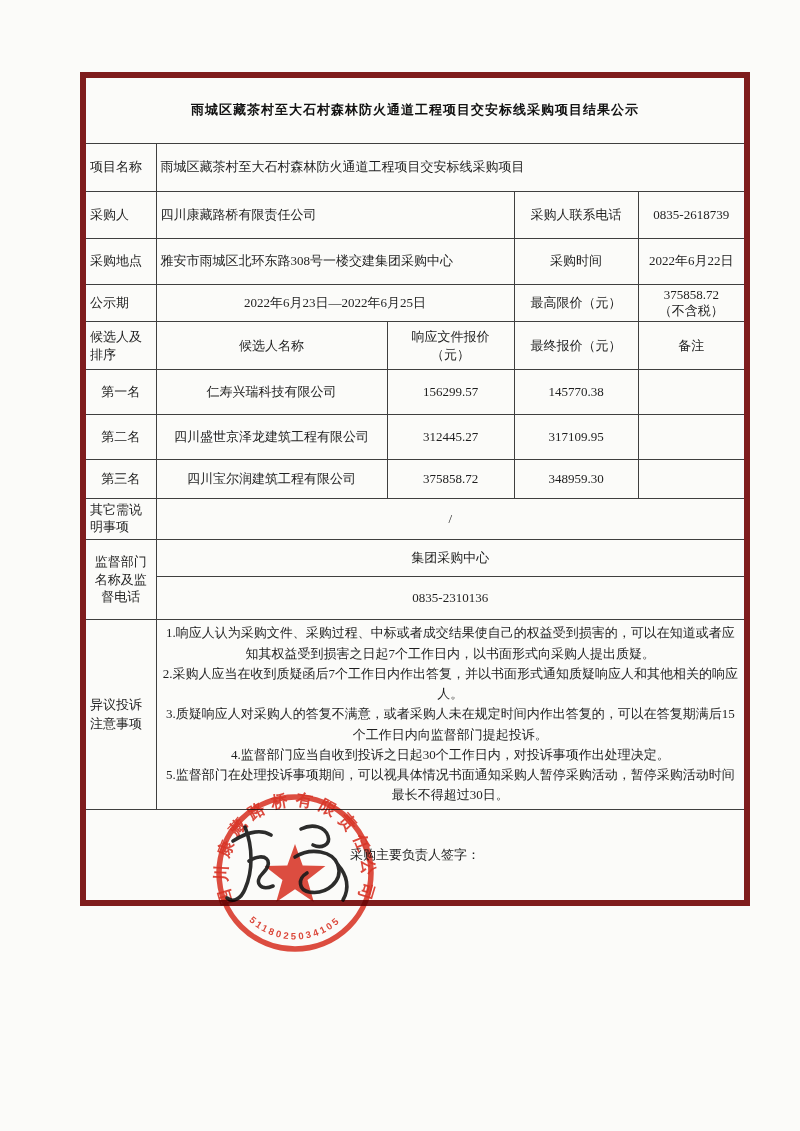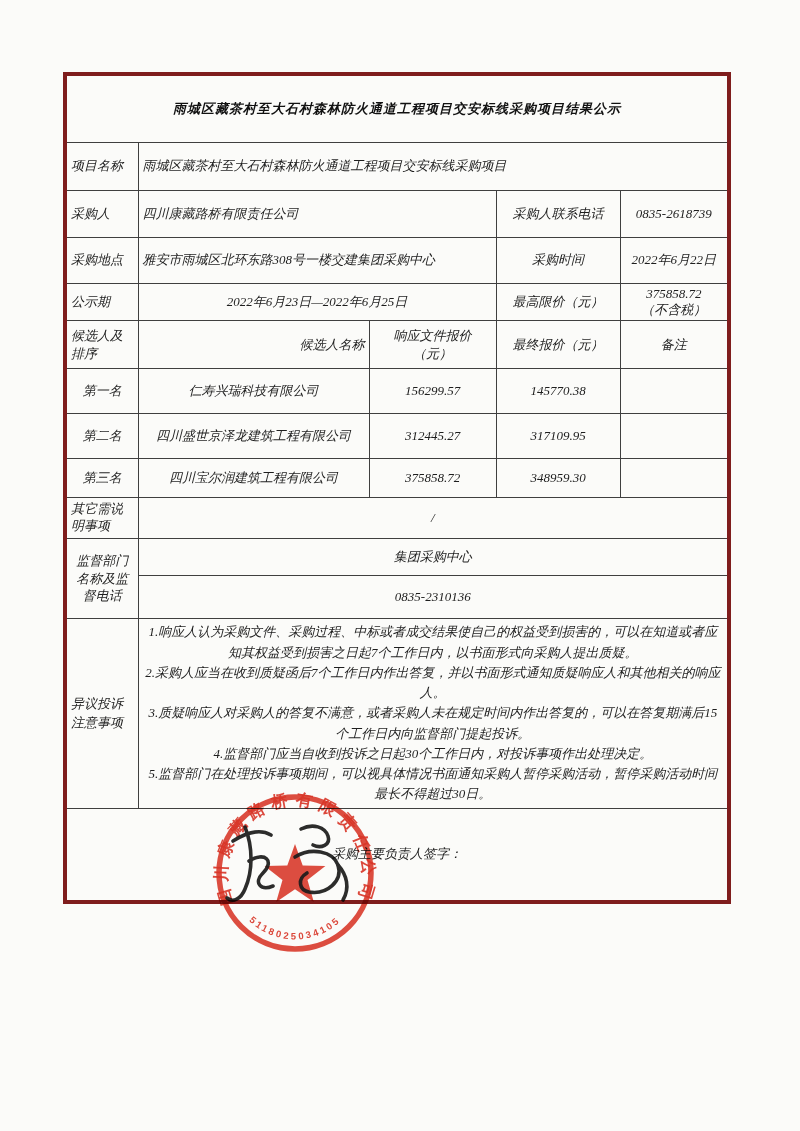--- a/index.html
+++ b/index.html
@@ -7,27 +7,26 @@
   .page{
     position:relative;
     width:800px;height:1131px;
     margin:0 auto;
     background:#fbfbf9;
     overflow:hidden;
     font-family:"Liberation Serif", serif;
     color:#1e1e1e;
   }
   table.doc{
-    position:absolute;left:63px;top:72px;
+    position:absolute;left:80px;top:72px;
     width:664px;
     border-collapse:collapse;
     table-layout:fixed;
-    border:4px solid #7f1d1d;
+    border:6px solid #7f1d1d;
     background:transparent;
-    font-style:italic;
   }
   table.doc td{
     border:1px solid #3f3f3f;
     font-size:13px;
     vertical-align:middle;
     padding:2px 4px;
     overflow:hidden;
   }
   .title-cell{
     text-align:center;
@@ -105,21 +104,21 @@
       <td class="lbl">公示期</td>
       <td colspan="2" class="ctr">2022年6月23日—2022年6月25日</td>
       <td class="ctr">最高限价（元）</td>
       <td class="ctr pre small2">375858.72
 （不含税）</td>
     </tr>
 
     <tr style="height:48px">
       <td class="lbl pre">候选人及
 排序</td>
-      <td class="ctr" style="text-align:right;">候选人名称</td>
+      <td class="ctr" style="text-align:center;">候选人名称</td>
       <td class="ctr pre">响应文件报价
 （元）</td>
       <td class="ctr">最终报价（元）</td>
       <td class="ctr">备注</td>
     </tr>
 
     <tr style="height:45px">
       <td class="ctr">第一名</td>
       <td class="ctr">仁寿兴瑞科技有限公司</td>
       <td class="ctr">156299.57</td>

